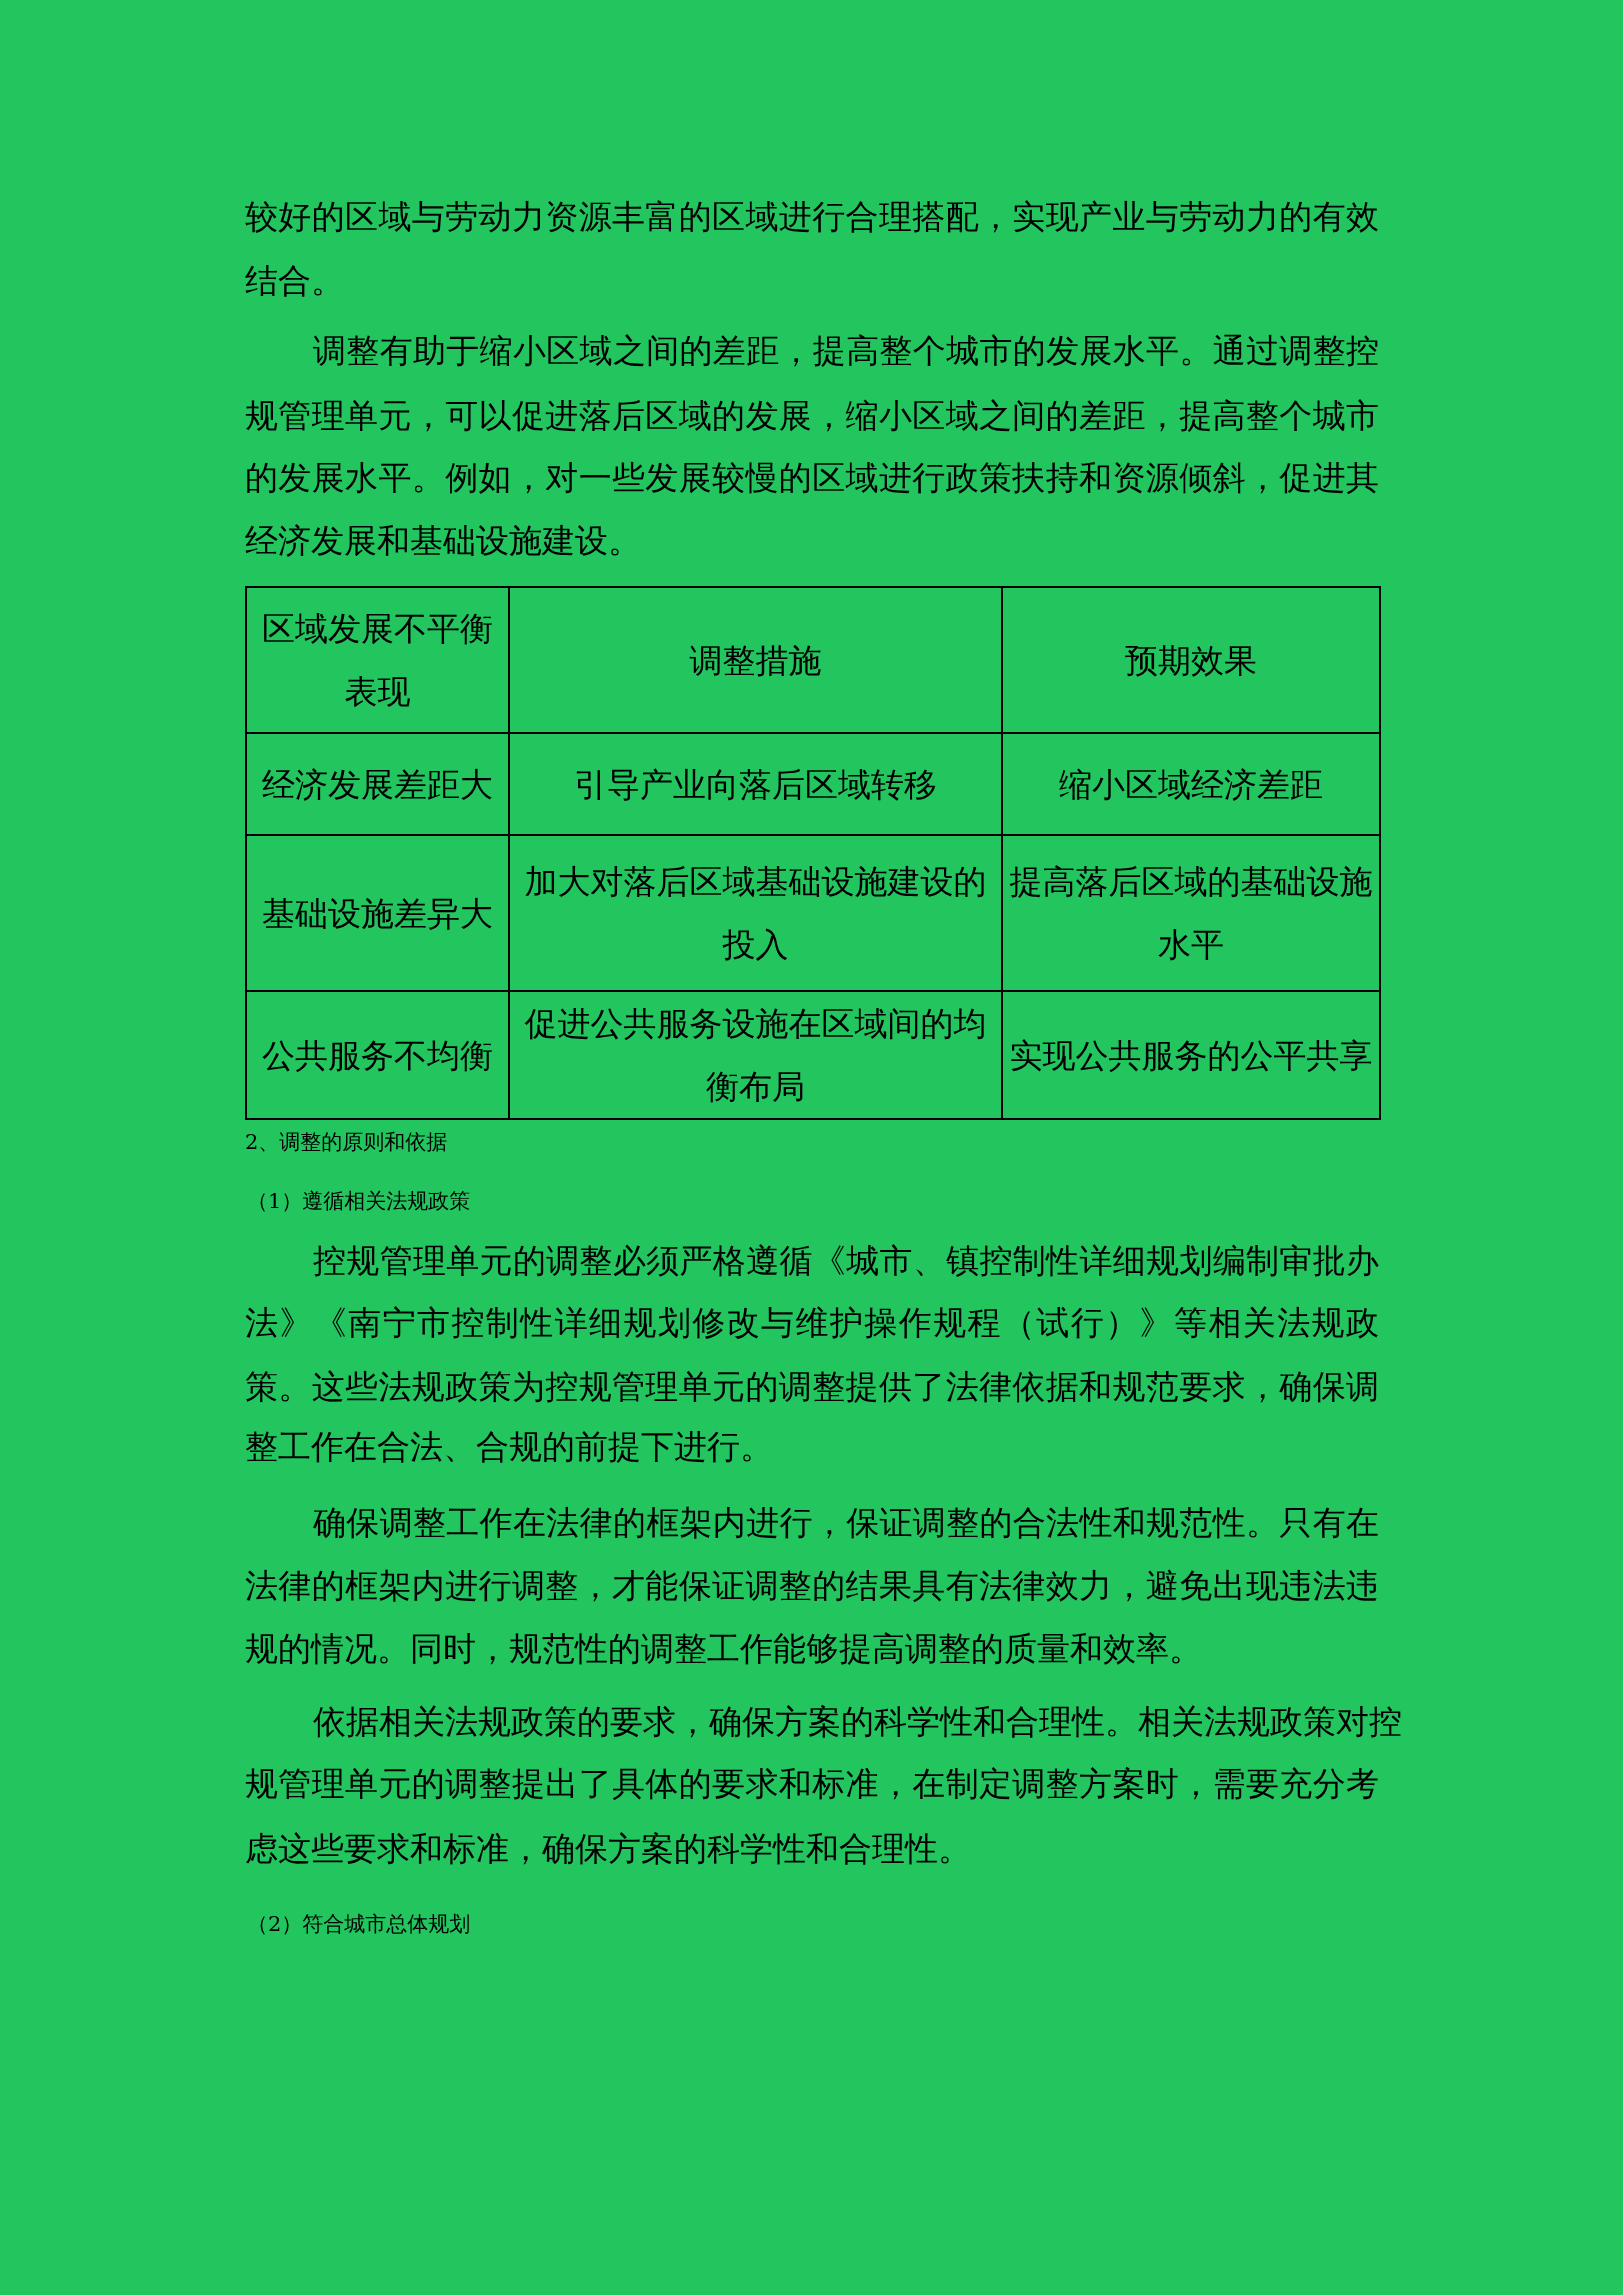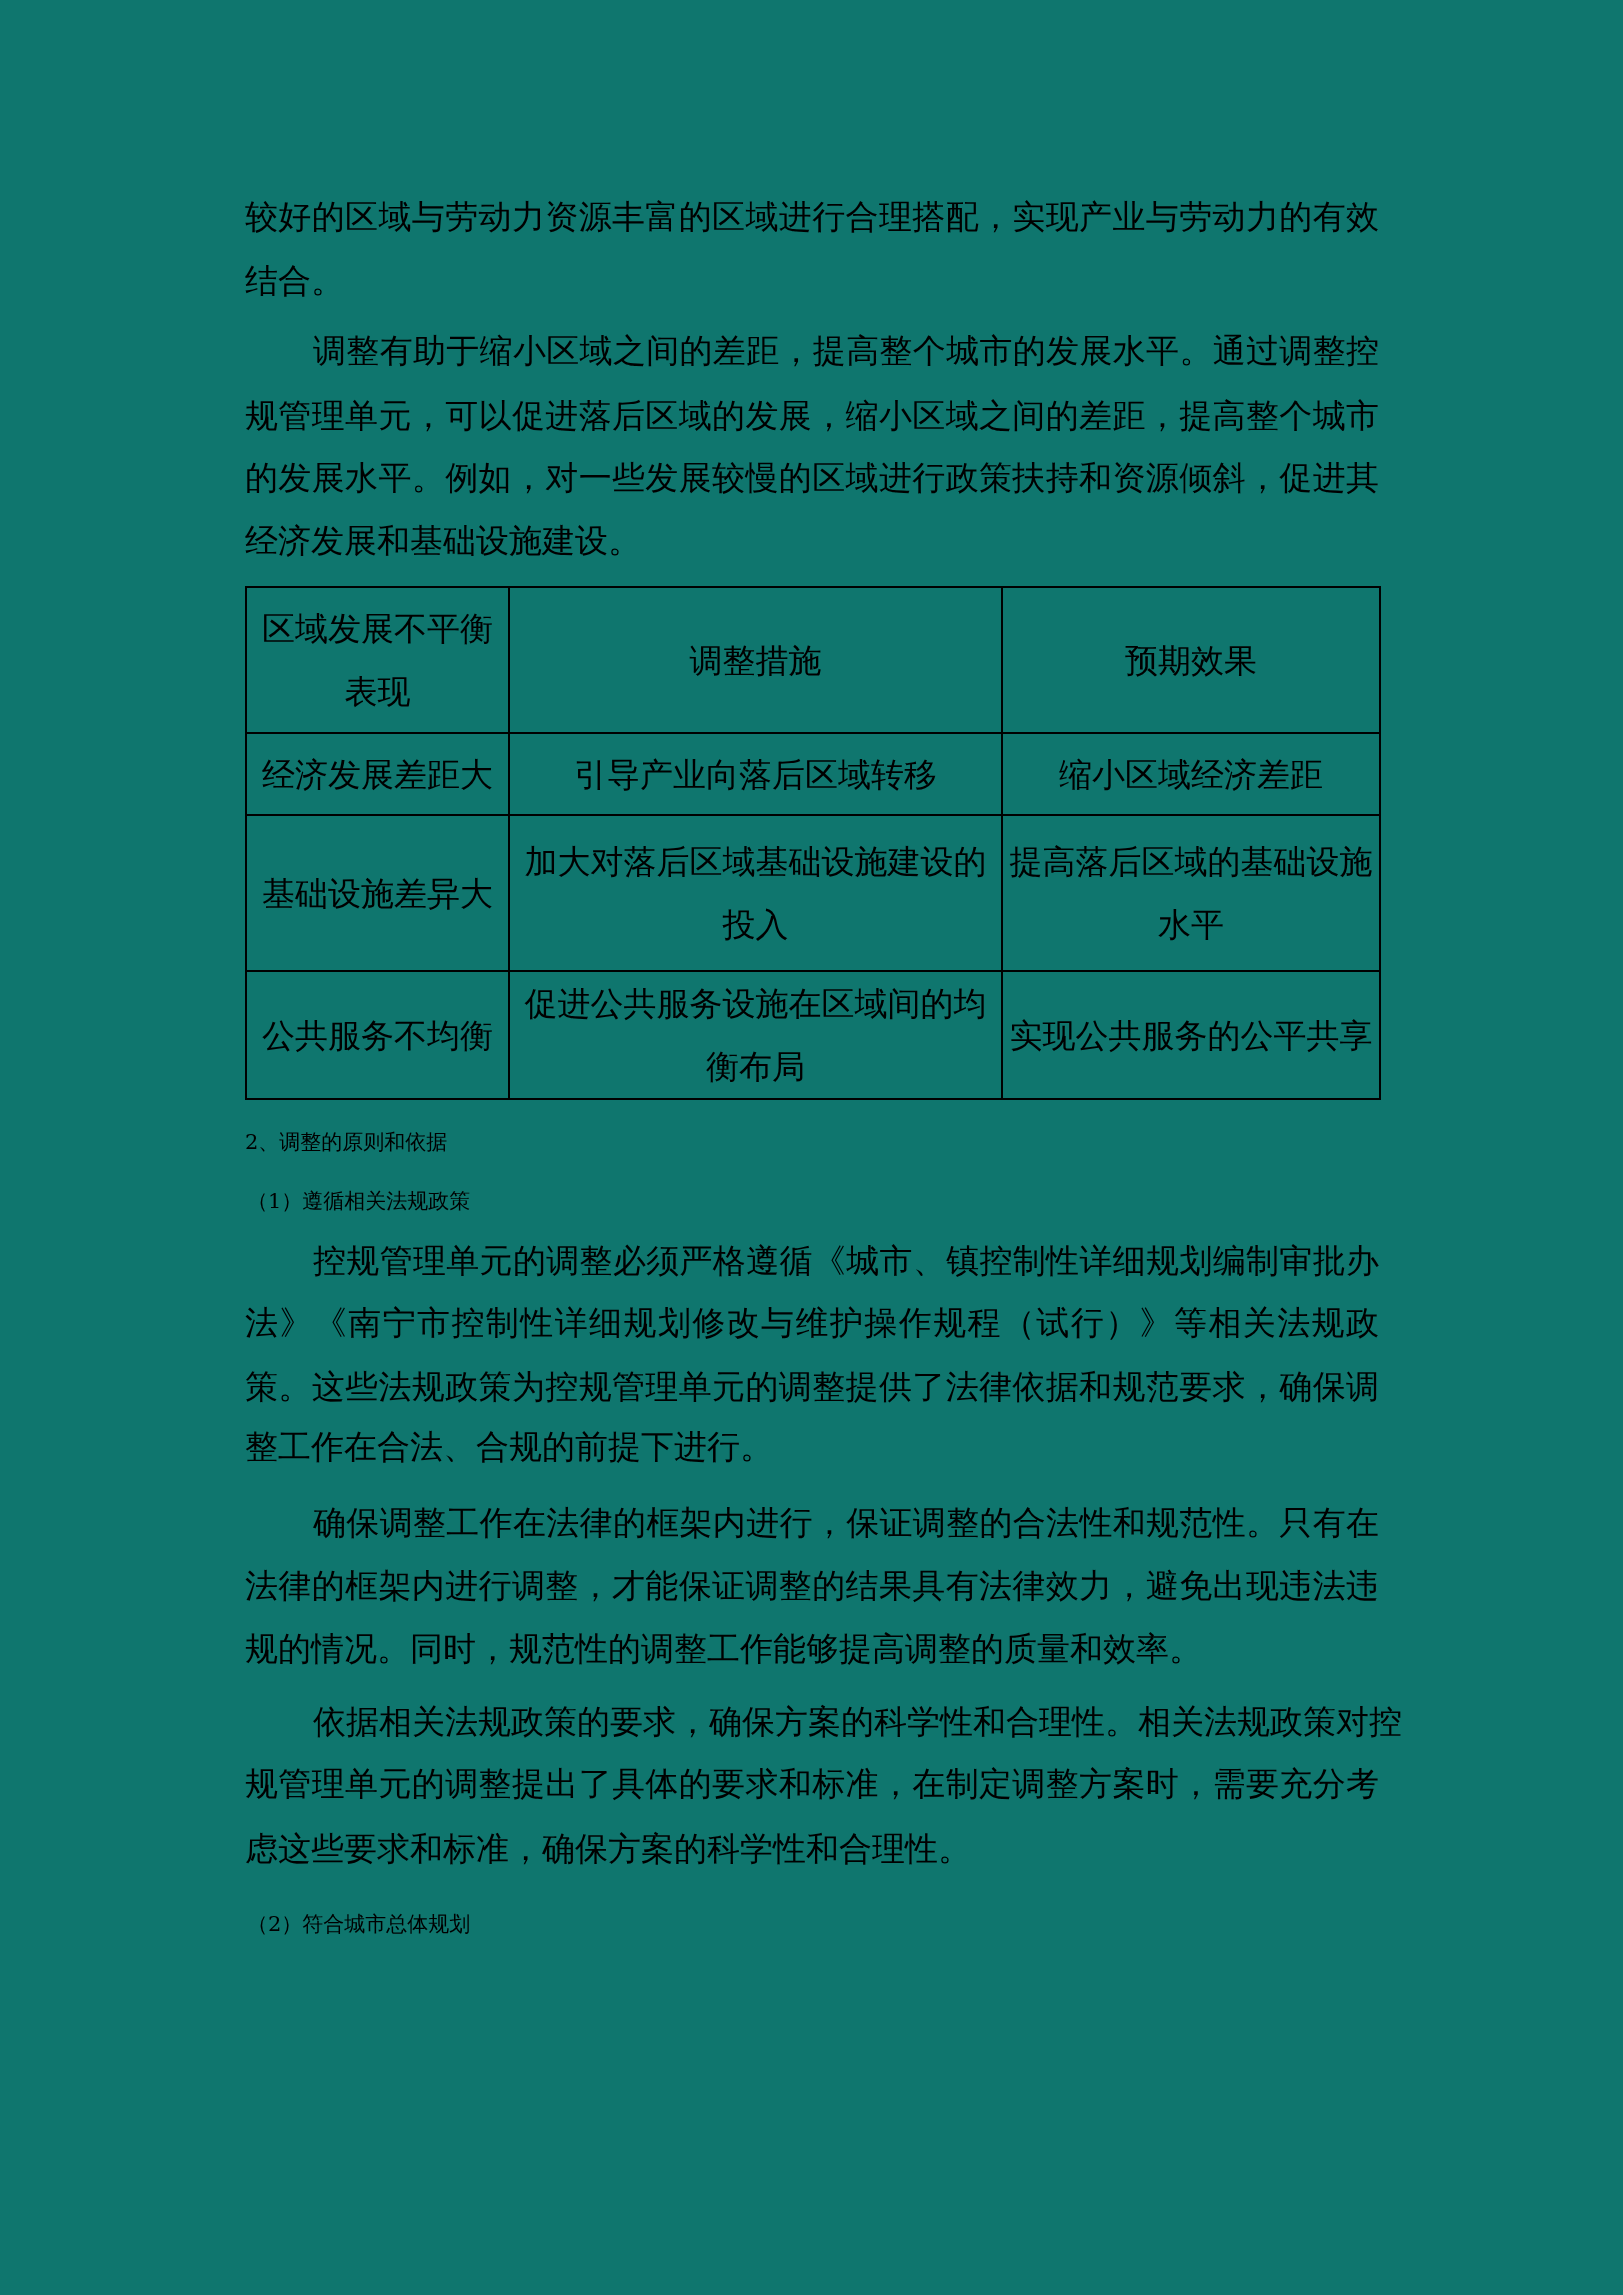--- a/index.html
+++ b/index.html
@@ -1,18 +1,18 @@
 <!DOCTYPE html>
 <html style="font-size:10.5px"><head>
 <meta charset="utf-8">
 <style>
   html, body { margin: 0; padding: 0; background: #ffffff; }
   body { width: 1623px; height: 2295px; position: relative; overflow: hidden;
          font-family: "DejaVu Serif", "Liberation Serif", serif; color: #000; }
-  .page { position: absolute; left: 0; top: 0; width: 1623px; height: 2295px; background: #0f766e; }
+  .page { position: absolute; left: 0; top: 0; width: 1623px; height: 2295px; background: #22c55e; }
   .line { position: absolute; left: 245px; width: 1134px; font-size: 33px; line-height: 33px;
           white-space: nowrap; letter-spacing: 0; }
   .full { text-align: justify; text-align-last: justify; }
   .indent { left: 313px; width: 1066px; }
   .heading { position: absolute; font-size: 21px; line-height: 33px; white-space: nowrap; }
   table.grid { position: absolute; left: 245px; top: 586px; border-collapse: collapse;
                font-size: 33px; line-height: 63px; }
   table.grid td { border: 2px solid #000; text-align: center; vertical-align: middle; padding: 0 5.2px; box-sizing: border-box; }
   .cell-inner { display: block; }
 </style>
@@ -45,21 +45,21 @@
         <span class="cell-inner">区域发展不平衡</span>
         <span class="cell-inner">表现</span>
       </td>
       <td>
         <span class="cell-inner">调整措施</span>
       </td>
       <td>
         <span class="cell-inner">预期效果</span>
       </td>
     </tr>
-    <tr style="height:82px">
+    <tr style="height:102px">
       <td>
         <span class="cell-inner">经济发展差距大</span>
       </td>
       <td>
         <span class="cell-inner">引导产业向落后区域转移</span>
       </td>
       <td>
         <span class="cell-inner">缩小区域经济差距</span>
       </td>
     </tr>

